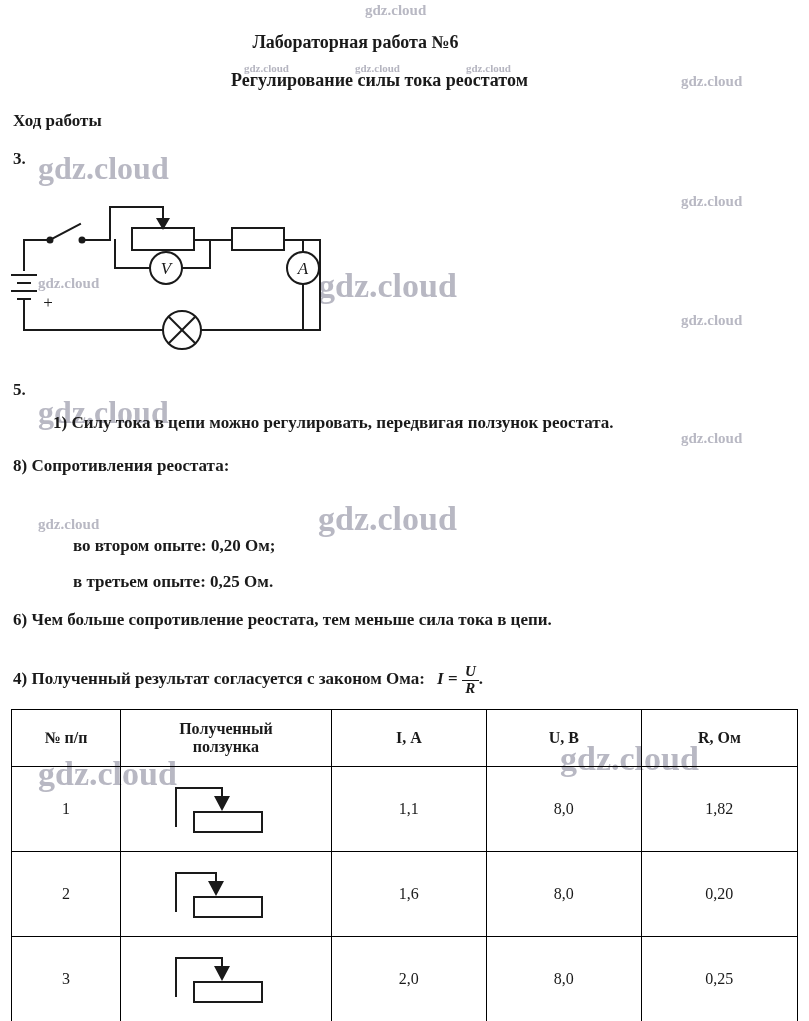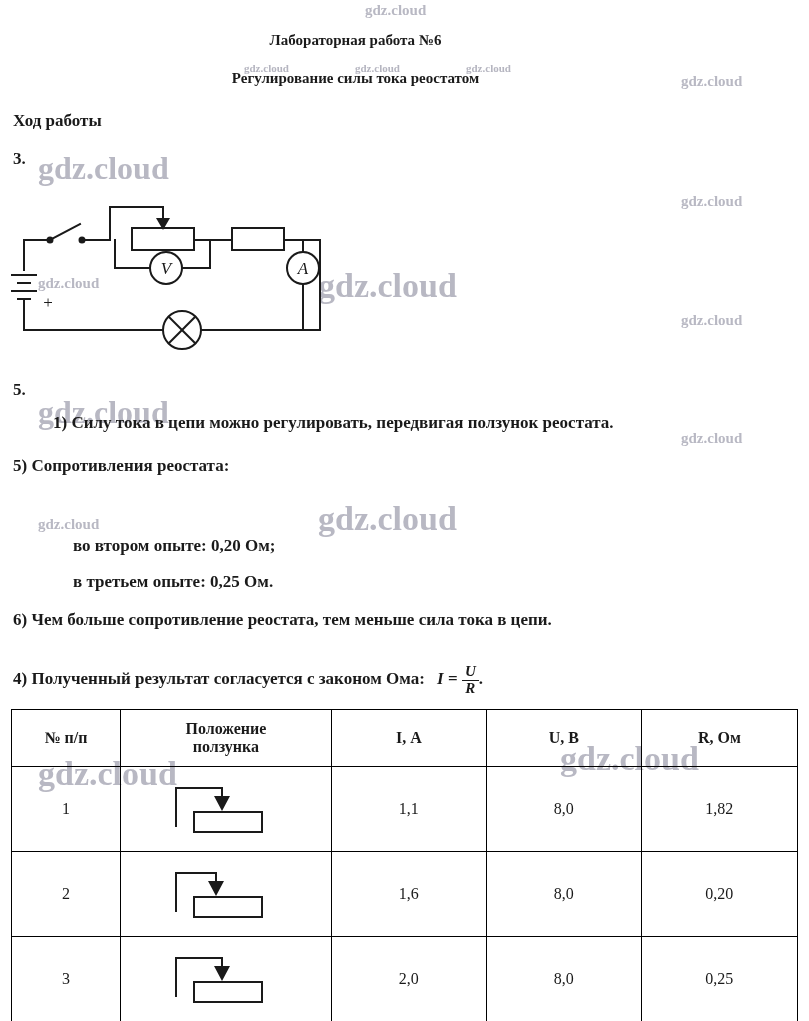--- a/index.html
+++ b/index.html
@@ -37,24 +37,24 @@
   .wm.big   { font-size: 32px; color: #b8b8c3; font-weight: bold; }
   .wm.huge  { font-size: 34px; color: #b8b8c3; font-weight: bold; }
 
   
   .title {
     position: absolute;
     left: 0;
     width: 711px;
     text-align: center;
     font-weight: bold;
-    font-size: 15px;
+    font-size: 18px;
   }
   .title.t1 { top: 32px; }
-  .title.t2 { top: 70px; }
+  .title.t2 { top: 70px; padding-left: 24px; }
 
   .para {
     position: absolute;
     font-size: 17px;
     font-weight: bold;
   }
 
   .num-label {
     position: absolute;
     font-size: 17px;
@@ -193,21 +193,21 @@
       </g>
       <text x="156" y="84" font-family="Liberation Serif, serif" font-size="17" font-style="italic" text-anchor="middle" fill="#1a1a1a">V</text>
       <text x="293" y="84" font-family="Liberation Serif, serif" font-size="17" font-style="italic" text-anchor="middle" fill="#1a1a1a">A</text>
       <text x="38" y="118" font-family="Liberation Serif, serif" font-size="17" text-anchor="middle" fill="#1a1a1a">+</text>
     </svg>
   </div>
 
   <div class="num-label" style="left:13px; top:380px;">5.</div>
 
   <div class="para" style="left:13px; top:413px;margin-left:40px;">1) Силу тока в цепи можно регулировать, передвигая ползунок реостата.</div>
-  <div class="para" style="left:13px; top:456px;">5) Сопротивления реостата:</div>
+  <div class="para" style="left:13px; top:456px;">8) Сопротивления реостата:</div>
   <div class="para" style="left:73px; top:536px;">во втором опыте: 0,20 Ом;</div>
   <div class="para" style="left:73px; top:572px;">в третьем опыте: 0,25 Ом.</div>
   <div class="para" style="left:13px; top:610px;">6) Чем больше сопротивление реостата, тем меньше сила тока в цепи.</div>
 
   <div class="para" style="left:13px; top:664px;">
     <span>4) Полученный результат согласуется с законом Ома:</span>
     <span style="margin-left:8px;">
       <i>I</i>
       <span>=</span>
       <span class="frac">
@@ -216,21 +216,21 @@
         <span class="bot">R</span>
       </span><span>.</span>
     </span>
   </div>
 
   <table class="data">
     <thead>
       <tr>
         <th class="col1">№ п/п</th>
         <th class="col2">
-          <div>Положение</div>
+          <div>Полученный</div>
           <div>ползунка</div>
         </th>
         <th class="col3">I, А</th>
         <th class="col4">U, В</th>
         <th class="col5">R, Ом</th>
       </tr>
     </thead>
     <tbody>
       <tr>
         <td>1</td>

